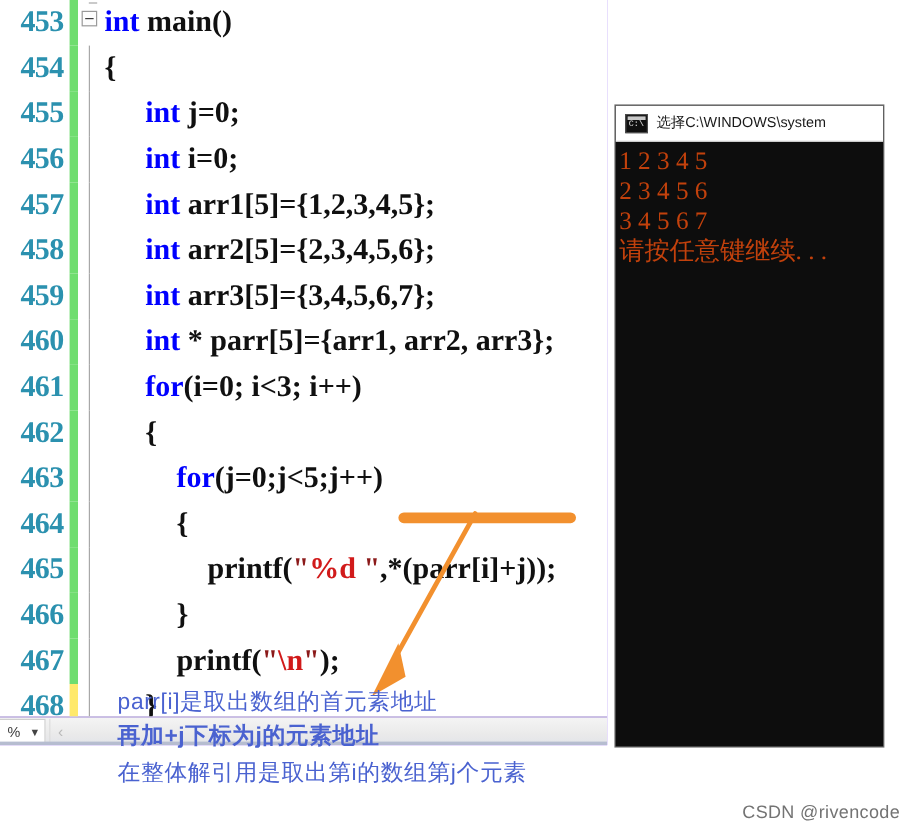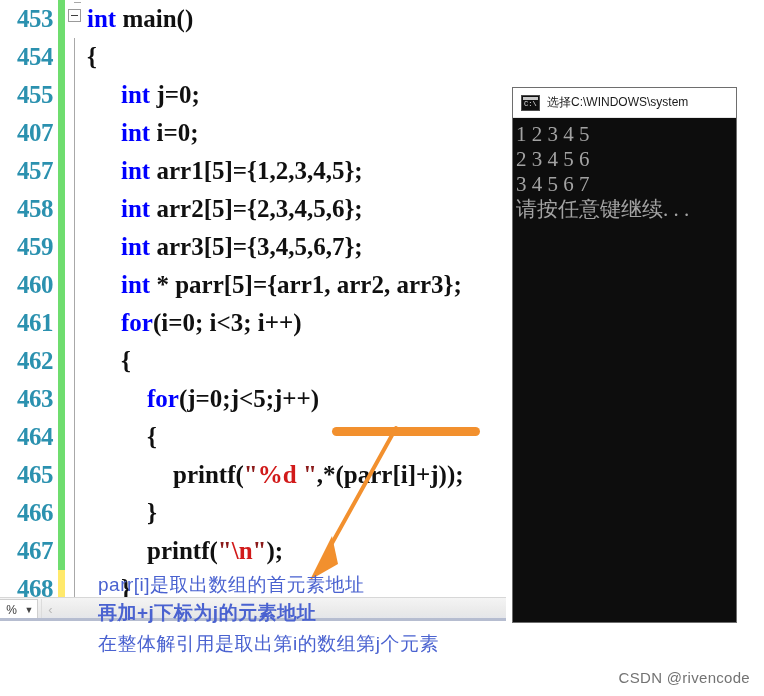--- a/index.html
+++ b/index.html
@@ -242,21 +242,21 @@
     white-space: nowrap;
     overflow: hidden;
   }
   .console-body {
     padding: 4px 0 0 3px;
   }
   .console-line {
     font-family: "Liberation Serif", serif;
     font-size: 21px;
     line-height: 25px;
-    color: #a3a3a3;
+    color: #c2410c;
     white-space: pre;
   }
 
   
   .underline-mark {
     position: absolute;
     left: 332px;
     top: 427px;
     width: 148px;
     height: 9px;
@@ -300,21 +300,21 @@
 </head>
 <body>
 
 <div id="root">
 
   <div id="editor">
     <div class="code-area" id="code-area">
         <div class="line"><div class="lineno">453</div><div class="changebar"></div><div class="foldcol"><div class="fold-tick-top"></div><div class="fold-box"></div></div><div class="code-text" style="padding-left: 2px;"><span class="kw">int</span> main()</div></div>
         <div class="line"><div class="lineno">454</div><div class="changebar"></div><div class="foldcol"><div class="fold-line"></div></div><div class="code-text" style="padding-left: 2px;">{</div></div>
         <div class="line"><div class="lineno">455</div><div class="changebar"></div><div class="foldcol"><div class="fold-line"></div></div><div class="code-text" style="padding-left: 36px;"><span class="kw">int</span> j=0;</div></div>
-        <div class="line"><div class="lineno">407</div><div class="changebar"></div><div class="foldcol"><div class="fold-line"></div></div><div class="code-text" style="padding-left: 36px;"><span class="kw">int</span> i=0;</div></div>
+        <div class="line"><div class="lineno">456</div><div class="changebar"></div><div class="foldcol"><div class="fold-line"></div></div><div class="code-text" style="padding-left: 36px;"><span class="kw">int</span> i=0;</div></div>
         <div class="line"><div class="lineno">457</div><div class="changebar"></div><div class="foldcol"><div class="fold-line"></div></div><div class="code-text" style="padding-left: 36px;"><span class="kw">int</span> arr1[5]={1,2,3,4,5};</div></div>
         <div class="line"><div class="lineno">458</div><div class="changebar"></div><div class="foldcol"><div class="fold-line"></div></div><div class="code-text" style="padding-left: 36px;"><span class="kw">int</span> arr2[5]={2,3,4,5,6};</div></div>
         <div class="line"><div class="lineno">459</div><div class="changebar"></div><div class="foldcol"><div class="fold-line"></div></div><div class="code-text" style="padding-left: 36px;"><span class="kw">int</span> arr3[5]={3,4,5,6,7};</div></div>
         <div class="line"><div class="lineno">460</div><div class="changebar"></div><div class="foldcol"><div class="fold-line"></div></div><div class="code-text" style="padding-left: 36px;"><span class="kw">int</span> * parr[5]={arr1, arr2, arr3};</div></div>
         <div class="line"><div class="lineno">461</div><div class="changebar"></div><div class="foldcol"><div class="fold-line"></div></div><div class="code-text" style="padding-left: 36px;"><span class="kw">for</span>(i=0; i&lt;3; i++)</div></div>
         <div class="line"><div class="lineno">462</div><div class="changebar"></div><div class="foldcol"><div class="fold-line"></div></div><div class="code-text" style="padding-left: 36px;">{</div></div>
         <div class="line"><div class="lineno">463</div><div class="changebar"></div><div class="foldcol"><div class="fold-line"></div></div><div class="code-text" style="padding-left: 62px;"><span class="kw">for</span>(j=0;j&lt;5;j++)</div></div>
         <div class="line"><div class="lineno">464</div><div class="changebar"></div><div class="foldcol"><div class="fold-line"></div></div><div class="code-text" style="padding-left: 62px;">{</div></div>
         <div class="line"><div class="lineno">465</div><div class="changebar"></div><div class="foldcol"><div class="fold-line"></div></div><div class="code-text" style="padding-left: 88px;">printf(<span class="str">"<span class="fmt">%d</span> "</span>,*(parr[i]+j));</div></div>
         <div class="line"><div class="lineno">466</div><div class="changebar"></div><div class="foldcol"><div class="fold-line"></div></div><div class="code-text" style="padding-left: 62px;">}</div></div>

